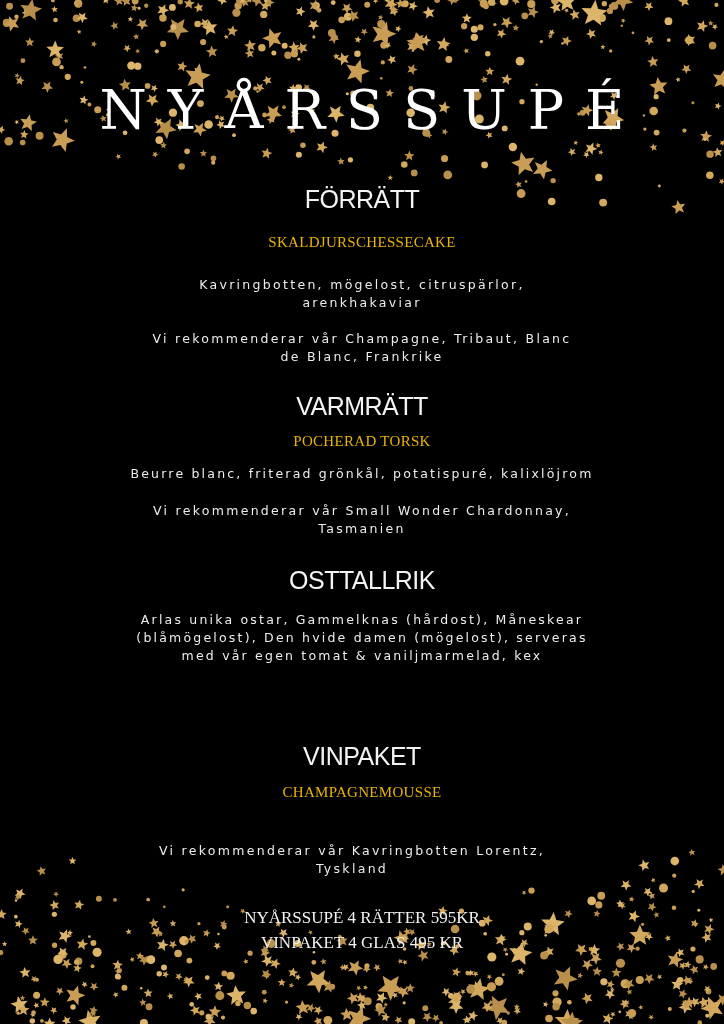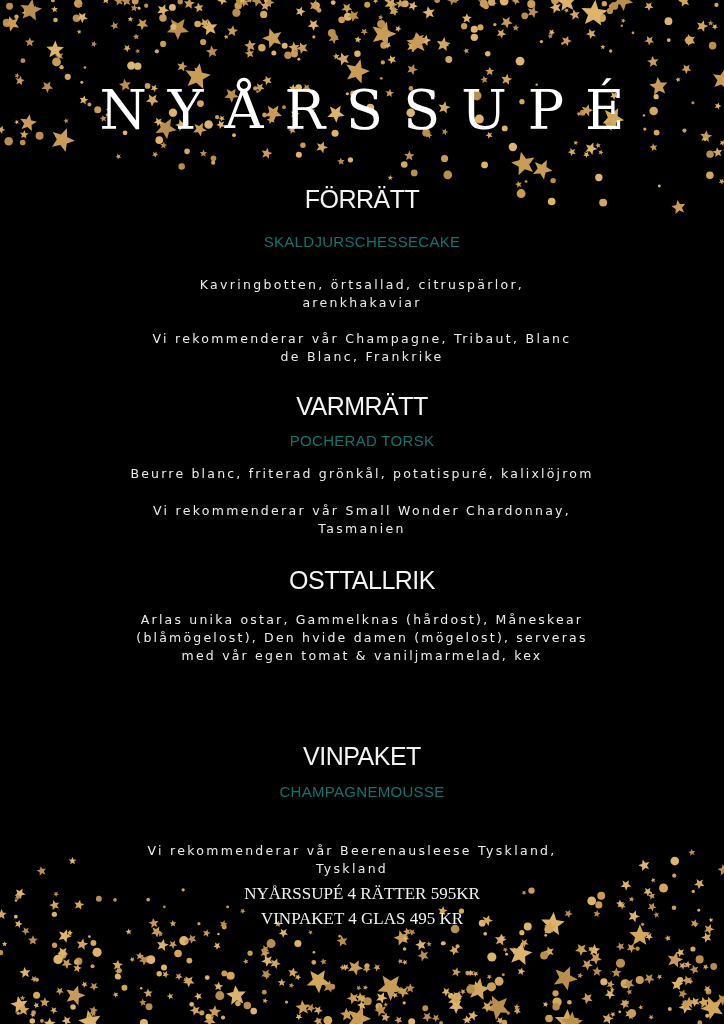--- a/index.html
+++ b/index.html
@@ -14,33 +14,34 @@
       font-family:"DejaVu Serif", serif; font-size:54px; letter-spacing:21px;
       color:#fff; font-weight:normal; text-indent:21px; line-height:66px;
     }
     .section-head {
       position:absolute; left:0; width:724px;
       font-family:"Liberation Sans", sans-serif; font-weight:normal; font-size:25px;
       color:#f4f4f4; letter-spacing:-0.5px; line-height:30px;
     }
     .dish {
       position:absolute; left:0; width:724px;
-      font-family:Liberation Sans, sans-serif; font-size:15px; color:#0f766e;
+      font-family:Liberation Serif, serif; font-size:15px; color:#eab308;
       letter-spacing:0.3px; line-height:18px;
     }
     .desc {
       position:absolute; left:100px; width:524px;
       font-family:"DejaVu Sans", sans-serif; font-size:12.5px; color:#ececec;
       letter-spacing:2.3px; line-height:18px;
     }
     .desc.wide { left:90px; width:544px; letter-spacing:2.2px; }
     .price {
       position:absolute; left:0; width:724px;
       font-family:"Liberation Serif", serif; font-size:17px; color:#f2f2f2;
       line-height:22px;
+      margin-top:24px;
     }
   </style>
 </head>
 <body>
 
 <svg id="stars" xmlns="http://www.w3.org/2000/svg" width="724" height="1024">
     <circle cx="474.3315313096771" cy="29.268746007387712" r="3.555931759977682" fill="#dcb46a"></circle>
     <circle cx="125.03336721520562" cy="132.86961911586377" r="2.382096064641185" fill="#dcb46a"></circle>
     <path d="M579.7,11.9L577.3,15.0L579.0,18.5L575.3,17.2L572.5,19.9L572.6,16.0L569.2,14.1L572.9,13.0L573.6,9.2L575.8,12.4Z" fill="#d2a85c"></path>
     <circle cx="611.0469248756053" cy="6.236543775962408" r="2.1776104097150313" fill="#c99d55"></circle>
@@ -730,30 +731,30 @@
     <circle cx="297.9033709959608" cy="943.4339496658838" r="3.5230959783881417" fill="#dcb46a"></circle>
     <path d="M218.9,981.7L219.9,984.9L223.1,985.5L220.4,987.4L220.8,990.7L218.2,988.6L215.2,990.1L216.3,986.9L214.0,984.5L217.3,984.6Z" fill="#dcb46a"></path>
     <path d="M49.6,1017.5L51.2,1021.5L55.5,1021.9L52.2,1024.7L53.2,1028.9L49.5,1026.6L45.8,1028.8L46.8,1024.6L43.6,1021.8L47.9,1021.5Z" fill="#dcb46a"></path>
   </svg>
 
 <div class="content">
   <h1 class="title" style="margin:0">NYÅRSSUPÉ</h1>
 
   <div class="section-head" style="top:184px">FÖRRÄTT</div>
   <div class="dish" style="top:233px">SKALDJURSCHESSECAKE</div>
-  <div class="desc" style="top:276px; left:175px; width:374px;">Kavringbotten, örtsallad, citruspärlor, arenkhakaviar</div>
+  <div class="desc" style="top:276px; left:175px; width:374px;">Kavringbotten, mögelost, citruspärlor, arenkhakaviar</div>
   <div class="desc" style="top:330px; left:150px; width:424px;">Vi rekommenderar vår Champagne, Tribaut, Blanc de Blanc, Frankrike</div>
 
   <div class="section-head" style="top:391px">VARMRÄTT</div>
   <div class="dish" style="top:432px">POCHERAD TORSK</div>
   <div class="desc wide" style="top:465px; left:100px; width:524px;">Beurre blanc, friterad grönkål, potatispuré, kalixlöjrom</div>
   <div class="desc" style="top:502px; left:130px; width:464px;">Vi rekommenderar vår Small Wonder Chardonnay, Tasmanien</div>
 
   <div class="section-head" style="top:565px">OSTTALLRIK</div>
   <div class="desc wide" style="top:603px; left:126px; width:472px;margin-top:8px;">Arlas unika ostar, Gammelknas (hårdost), Måneskear (blåmögelost), Den hvide damen (mögelost), serveras med vår egen tomat &amp; vaniljmarmelad, kex</div>
 
   <div class="section-head" style="top:741px">VINPAKET</div>
   <div class="dish" style="top:783px">CHAMPAGNEMOUSSE</div>
-  <div class="desc" style="top:842px; left:130px; width:444px;">Vi rekommenderar vår Beerenausleese Tyskland, Tyskland</div>
+  <div class="desc" style="top:842px; left:130px; width:444px;">Vi rekommenderar vår Kavringbotten Lorentz, Tyskland</div>
 
   <div class="price" style="top:883px">NYÅRSSUPÉ 4 RÄTTER 595KR</div>
   <div class="price" style="top:908px">VINPAKET 4  GLAS 495 KR</div>
 </div>
 
 </body></html>

